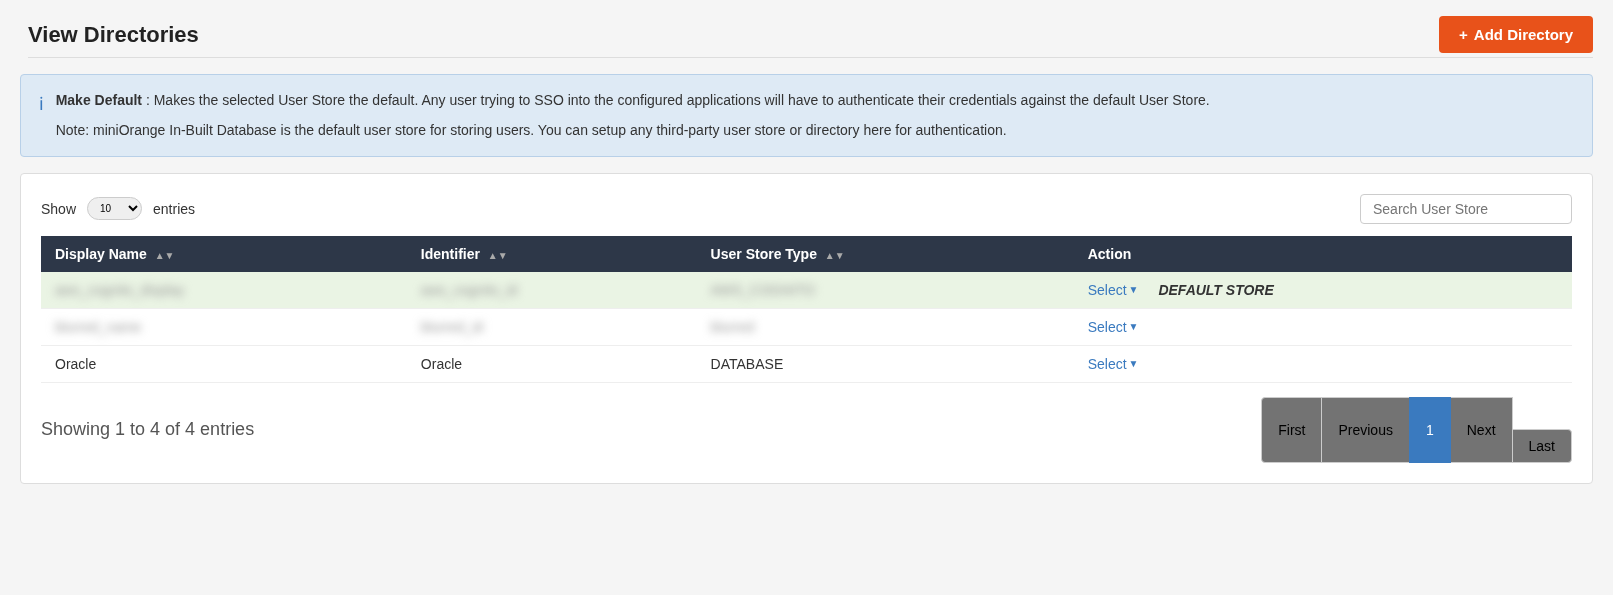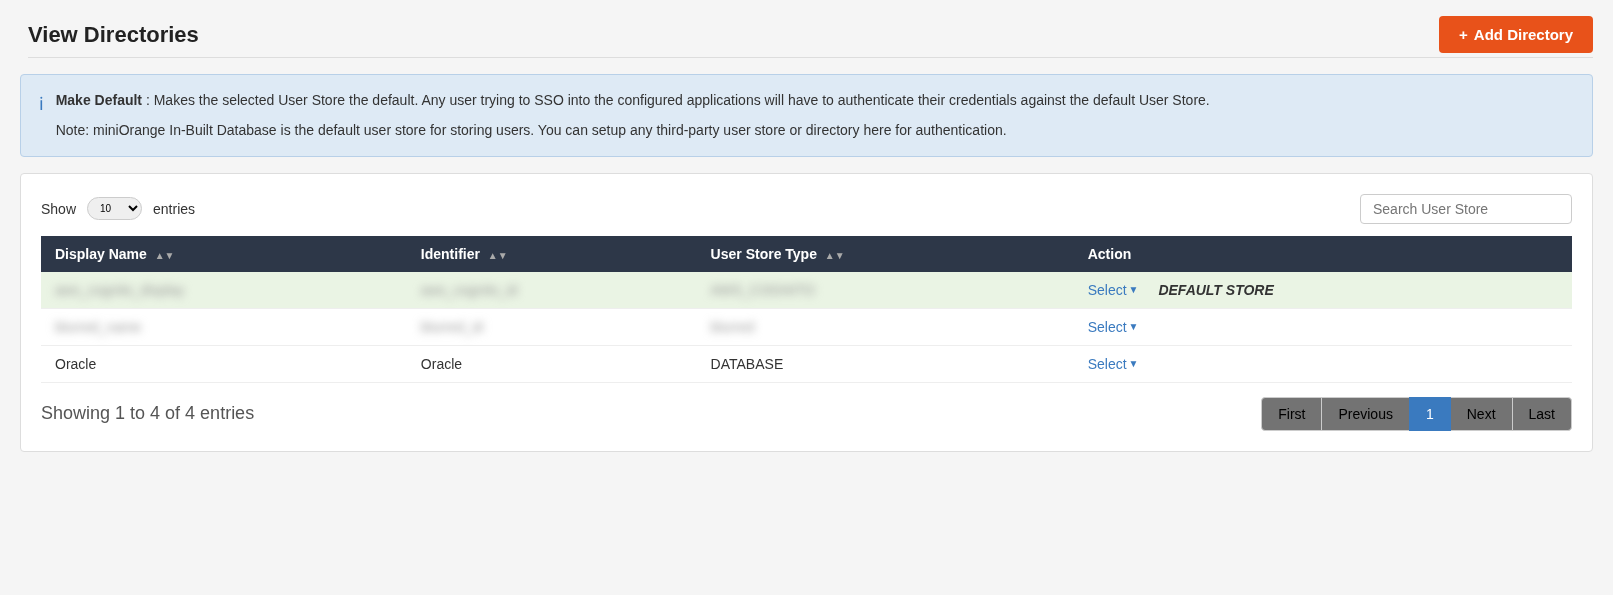--- a/index.html
+++ b/index.html
@@ -164,21 +164,21 @@
       cursor: pointer;
       margin-left: -1px;
     }
     .pagination button.active {
       background: #3a7abf;
       color: #fff;
       border-color: #3a7abf;
       z-index: 1;
     }
     .pagination button:first-child { border-radius: 4px 0 0 4px; }
-    .pagination button:last-child { border-radius: 0 4px 4px 0; }
+    .pagination button:last-child { border-radius: 0 4px 4px 0; margin-top: 32px; }
   </style>
 </head>
 <body>
 
 <div class="page-wrapper">
 
   <div class="page-header">
     <h1 class="page-title">View Directories</h1>
     <button class="add-directory-btn">
       <span>+</span>

